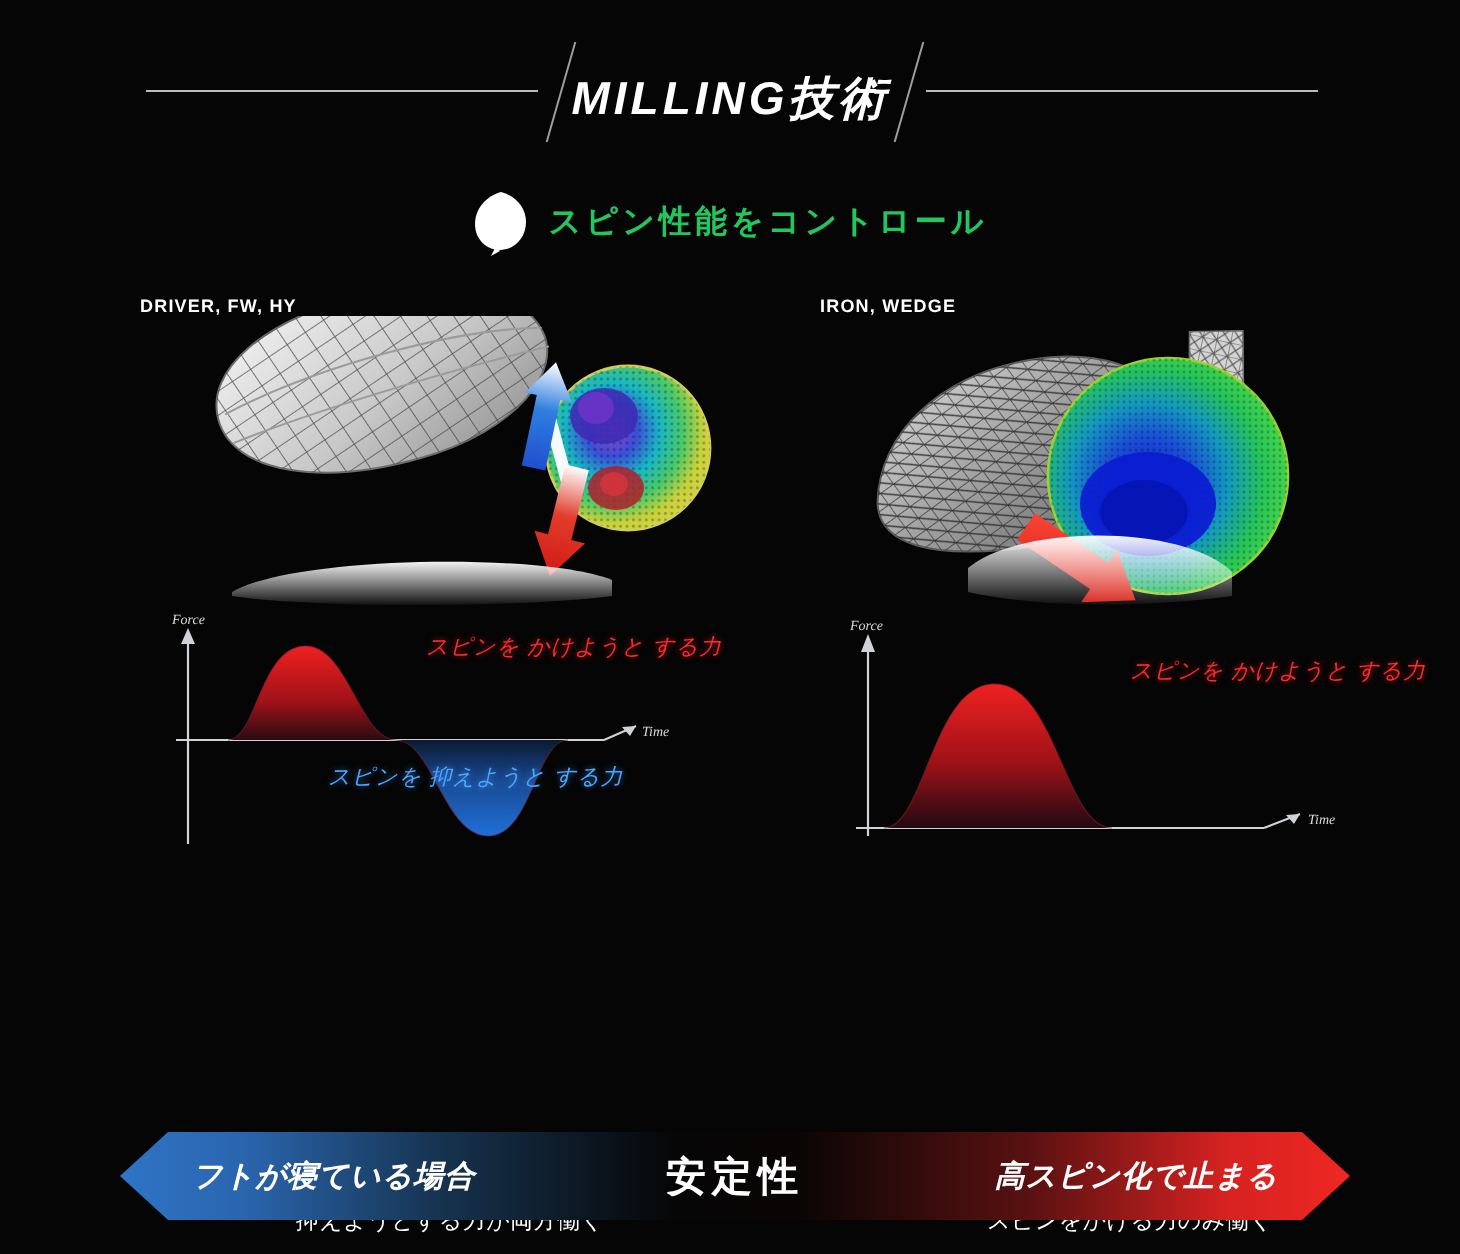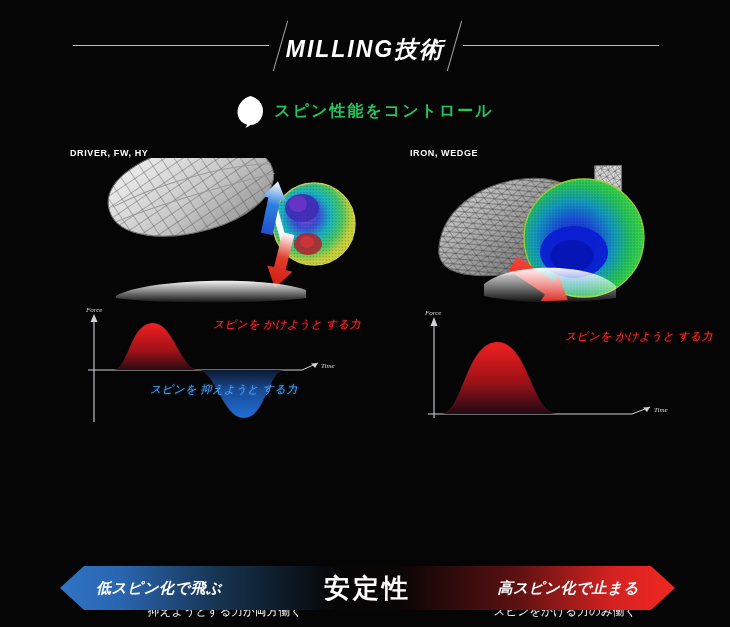--- a/index.html
+++ b/index.html
@@ -127,21 +127,21 @@
     font-weight: normal;
     line-height: 1.25;
     white-space: nowrap;
     font-style: italic;
     letter-spacing: 0.5px;
   }
   .note-red  { color: #ff2b2b; text-shadow: 0 0 3px rgba(255,40,40,.65); }
   .note-blue { color: #4da6ff; text-shadow: 0 0 3px rgba(70,150,255,.65); }
 
   .note-l-red  { left: 213px; top: 318px; }
-  .note-l-blue { left: 150px; top: 383px; }
+  .note-l-blue { left: 164px; top: 383px; }
   .note-r-red  { left: 565px; top: 330px; }
 
   
   .caption {
     position: absolute;
     top: 446px;
     width: 330px;
     text-align: center;
     color: #ffffff;
     font-size: 11.5px;
@@ -172,21 +172,21 @@
     position: absolute;
     top: 0; height: 44px;
     display: flex; align-items: center;
     color: #fff;
     font-weight: bold;
     font-style: italic;
     white-space: nowrap;
   }
   .bar-left   { left: 36px;  font-size: 15px; letter-spacing: 0.5px; }
   .bar-center { left: 0; width: 615px; justify-content: center;
-                font-size: 26px; letter-spacing: 3px; font-style: normal; }
+                font-size: 20px; letter-spacing: 3px; font-style: normal; }
   .bar-right  { right: 36px; font-size: 15px; letter-spacing: 0.5px; text-align: center; }
 </style>
 </head>
 <body>
 
 <div id="stage">
 
   <div class="header">
     <div class="rule rule-left"></div>
     <div class="slash slash-left"></div>
@@ -429,18 +429,18 @@
   </div>
 
   <div class="curve-note note-red note-r-red">
     <span class="blk">スピンを</span>
     <span class="blk">かけようと</span>
     <span class="blk">する力</span>
   </div>
 
   <div class="bar-wrap">
     <div class="bar"></div>
-    <div class="bar-text bar-left">低スピン化で飛ぶ</div>
+    <div class="bar-text bar-left">フトが寝ている場合</div>
     <div class="bar-text bar-center">安定性</div>
     <div class="bar-text bar-right">高スピン化で止まる</div>
   </div>
 
 </div>
 
 </body></html>

